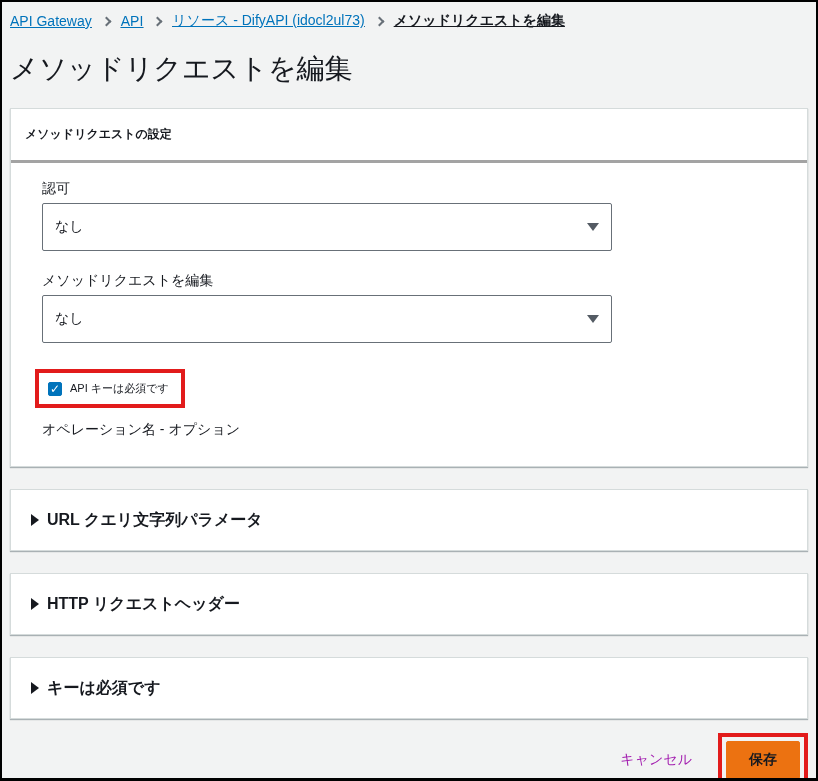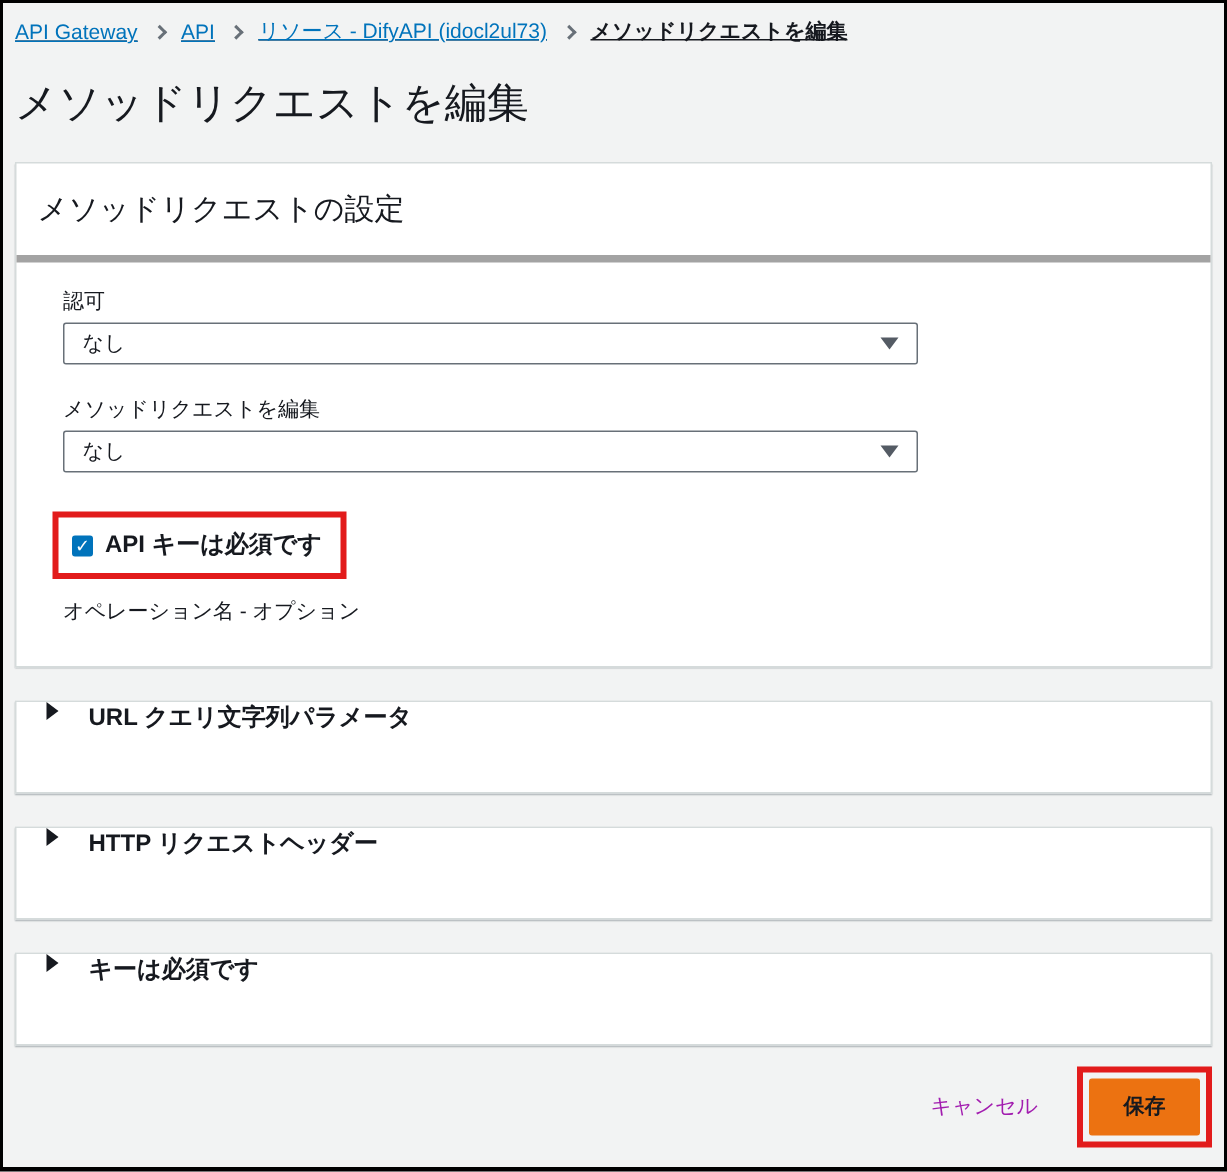--- a/index.html
+++ b/index.html
@@ -37,33 +37,33 @@
 
   
   .card {
     background: #fff;
     border: 1px solid #d5dbdb;
     box-shadow: 0 1px 1px 0 rgba(0,28,36,0.3);
     border-radius: 0;
   }
   .card-header {
     padding: 17px 14px;
-    font-size: 20px; font-weight: 400;
-    border-bottom: 5px solid #a3a3a3;
+    font-size: 12px; font-weight: 700;
+    border-bottom: 3px solid #a3a3a3;
   }
   .card-body { padding: 16px 31px 22px; }
 
   .field { margin-bottom: 20px; }
   .field-label {
     display: block; font-size: 14px; line-height: 18px;
     margin-bottom: 6px; color: #16191f;
   }
 
   .select {
-    width: 570px; height: 28px;
+    width: 570px; height: 48px;
     border: 1px solid #687078; border-radius: 2px;
     background: #fff;
     display: flex; align-items: center; justify-content: space-between;
     padding: 0 12px; font-size: 14px; cursor: pointer;
   }
   .caret-down {
     width: 0; height: 0;
     border-left: 6px solid transparent; border-right: 6px solid transparent;
     border-top: 8px solid #545b64;
   }
@@ -84,26 +84,26 @@
     padding: 8px 12px 8px 9px;
     margin: 6px 0 12px -7px;
   }
   .checkbox-row { display: inline-flex; align-items: center; gap: 8px; cursor: pointer; }
   .checkbox {
     width: 14px; height: 14px; border-radius: 2px;
     background: #0073bb; border: 1px solid #0073bb;
     color: #fff; font-size: 12px; line-height: 12px;
     display: flex; align-items: center; justify-content: center;
   }
-  .checkbox-label { font-size: 16px; font-weight: bold; }
+  .checkbox-label { font-size: 11px; }
 
   
   .section {
     margin-top: 22px; height: 62px;
-    display: flex; align-items: flex-start; gap: 20px;
+    display: flex; align-items: center; gap: 8px;
     padding: 0 20px; cursor: pointer;
   }
   .caret-right {
     width: 0; height: 0;
     border-top: 6px solid transparent; border-bottom: 6px solid transparent;
     border-left: 8px solid #16191f;
   }
   .section-title { font-size: 16px; font-weight: 700; }
 
   

